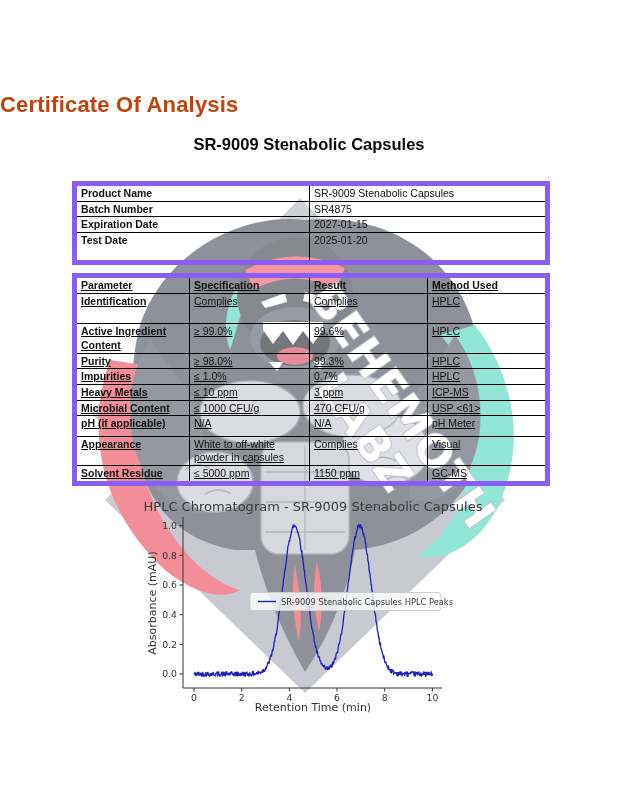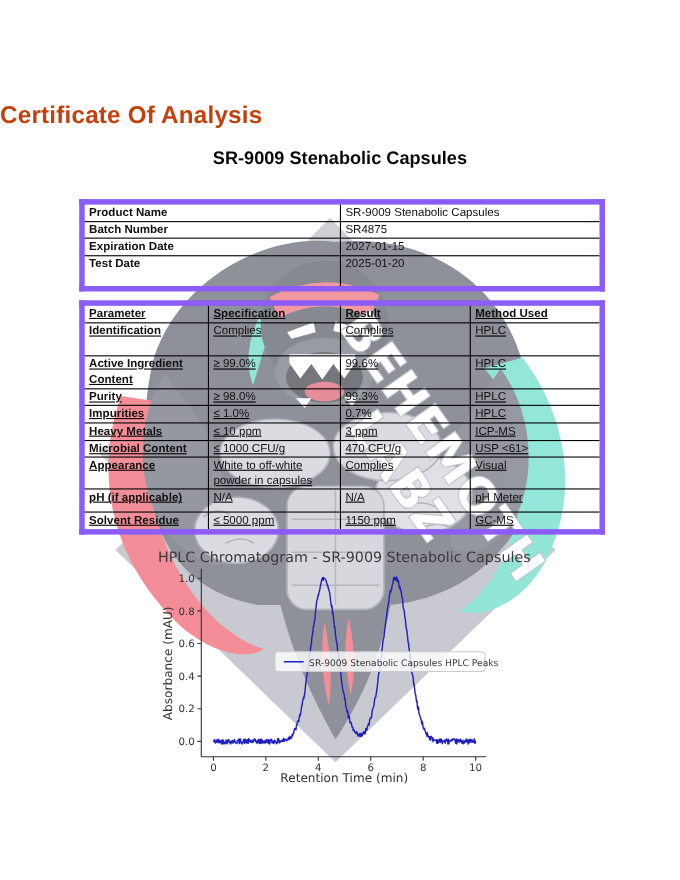--- a/index.html
+++ b/index.html
@@ -158,31 +158,31 @@
         <td>≤ 10 ppm</td>
         <td>3 ppm</td>
         <td>ICP-MS</td>
       </tr>
       <tr style="height: 15px;">
         <td class="b">Microbial Content</td>
         <td>≤ 1000 CFU/g</td>
         <td>470 CFU/g</td>
         <td>USP &lt;61&gt;</td>
       </tr>
+      <tr style="height: 20.5px;">
+        <td class="b">pH (if applicable)</td>
+        <td>N/A</td>
+        <td>N/A</td>
+        <td>pH Meter</td>
+      </tr>
       <tr style="height: 26.5px;">
         <td class="b">Appearance</td>
         <td>White to off-white powder in capsules</td>
         <td>Complies</td>
         <td>Visual</td>
-      </tr>
-      <tr style="height: 20.5px;">
-        <td class="b">pH (if applicable)</td>
-        <td>N/A</td>
-        <td>N/A</td>
-        <td>pH Meter</td>
       </tr>
       <tr style="height: 17.5px;">
         <td class="b">Solvent Residue</td>
         <td>≤ 5000 ppm</td>
         <td>1150 ppm</td>
         <td>GC-MS</td>
       </tr>
     </tbody>
 </table>
 

